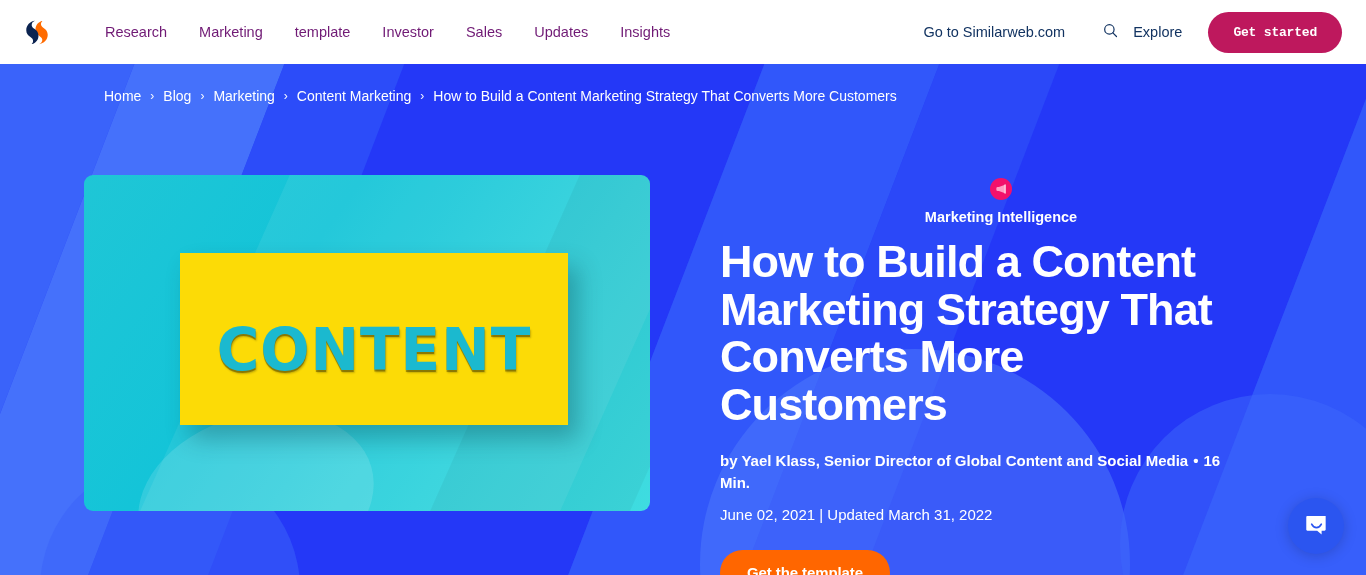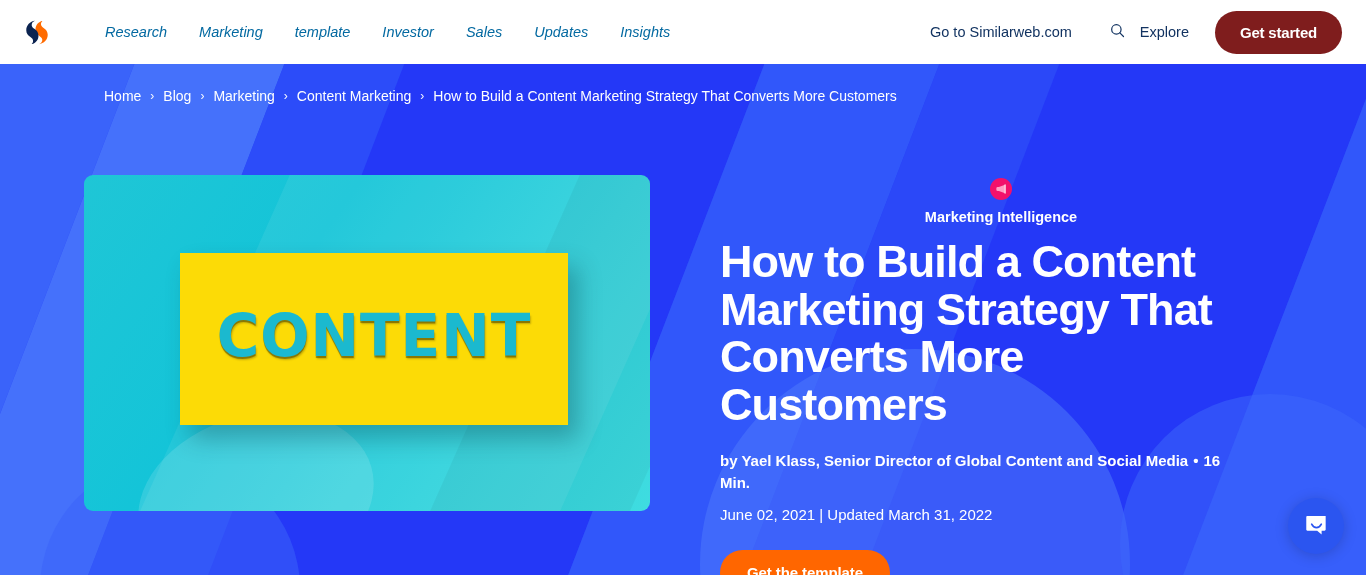--- a/index.html
+++ b/index.html
@@ -44,26 +44,25 @@
     white-space: nowrap;
   }
 
   .main-nav {
     display: flex;
     align-items: center;
     gap: 0;
   }
   .nav-link {
     font-size: 14.5px;
-    color: #0369a1;
+    color: #701a75;
     text-decoration: none;
     padding: 8px 16px;
     white-space: nowrap;
     cursor: pointer;
-    font-style: italic;
   }
 
   .header-right {
     margin-left: auto;
     display: flex;
     align-items: center;
     gap: 0;
   }
   .go-link {
     font-size: 14.5px;
@@ -82,30 +81,30 @@
     cursor: pointer;
   }
   .explore-label {
     font-size: 14.5px;
     color: #123361;
     white-space: nowrap;
   }
   .search-icon { display: block; }
 
   .btn-get-started {
-    background: #7f1d1d;
-    color: #ffffff;
-    font-size: 15px;
+    background: #be185d;
+    color: #ffffff;
+    font-size: 13px;
     font-weight: 700;
     border: none;
     border-radius: 999px;
     padding: 13px 25px;
     cursor: pointer;
     white-space: nowrap;
-    font-family: Liberation Sans, sans-serif;
+    font-family: Liberation Mono, monospace;
     letter-spacing: -0.2px;
   }
 
   
   .hero {
     position: relative;
     height: 511px;
     overflow: hidden;
     background: #2843F8;
   }
@@ -232,21 +231,21 @@
     width: 0; height: 0;
     border-left: 30px solid transparent;
     border-right: 0 solid transparent;
     border-top: 58px solid #FCDB06;
     transform: translateX(284px) skewX(-36deg);
     filter: drop-shadow(6px 10px 12px rgba(0,50,60,0.28));
   }
   .bubble-word {
     position: absolute;
     left: 0; right: 0;
-    top: 54px;
+    top: 68px;
     text-align: center;
     font-family: "DejaVu Sans", sans-serif;
     font-size: 58px;
     font-weight: 700;
     letter-spacing: 1px;
     line-height: 1;
     color: #1BB9CF;
     text-shadow: 0 2px 0 rgba(0,0,0,0.30), 1px 3px 2px rgba(0,0,0,0.22);
   }
 

